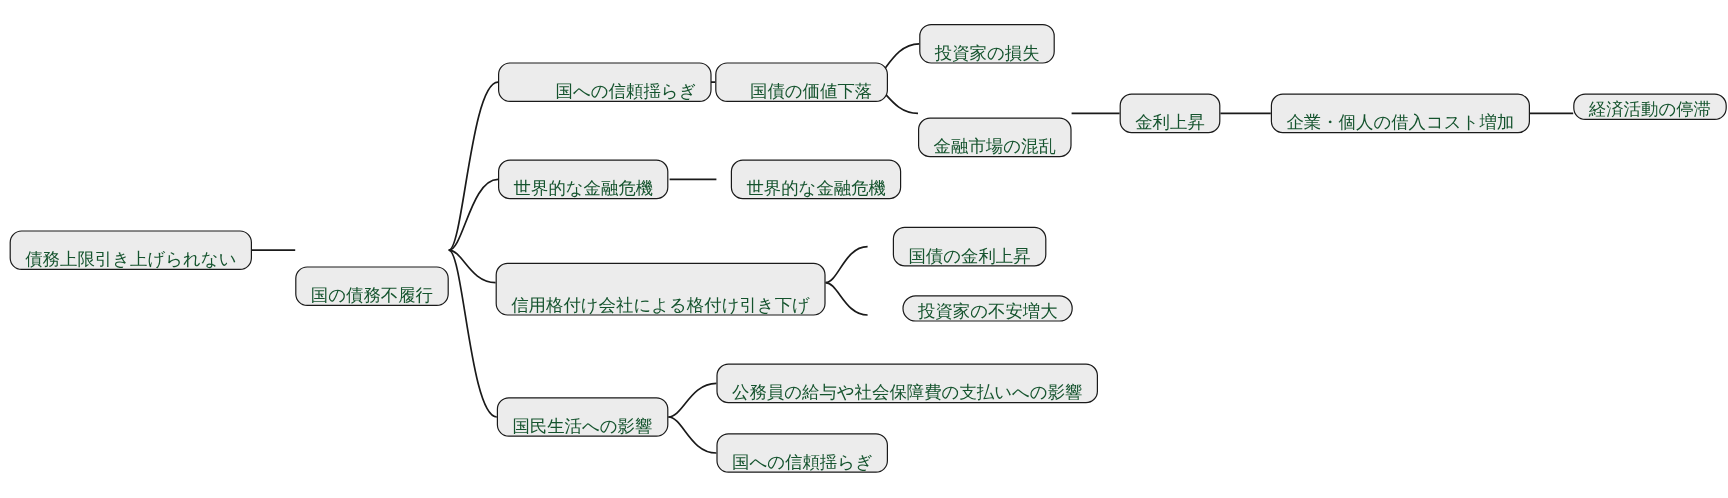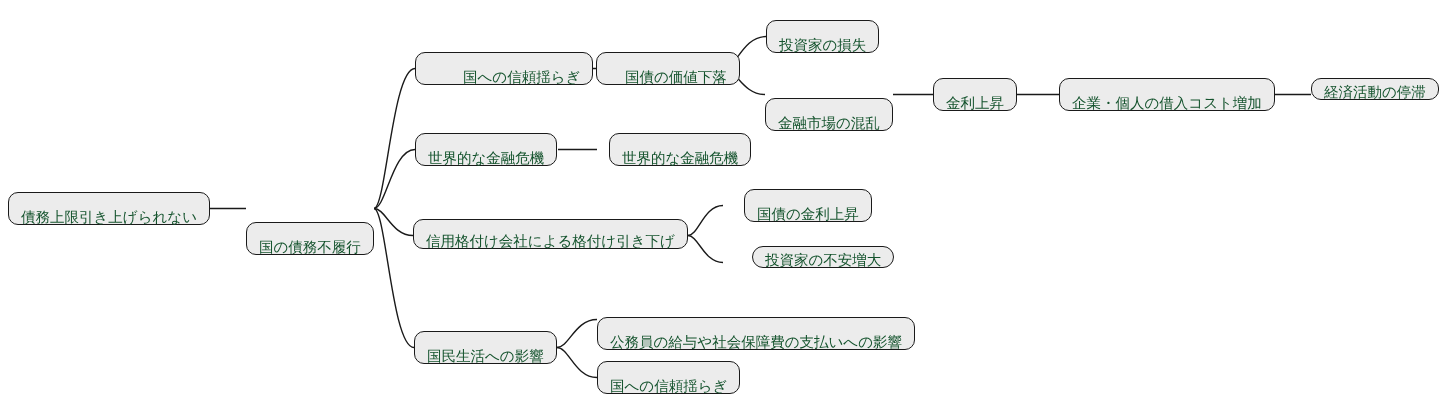--- a/index.html
+++ b/index.html
@@ -101,37 +101,37 @@
   </div>
 
   <div class="node" style="left: 415px; top: 133px; height: 33px;">
     <span>世界的な金融危機</span>
   </div>
 
   <div class="node" style="left: 597px; top: 133px; height: 33px; margin-left: 12px;">
     <span>世界的な金融危機</span>
   </div>
 
-  <div class="node" style="left: 413px; top: 219px; height: 30px;">
+  <div class="node" style="left: 413px; top: 219px; height: 44px;">
     <span>信用格付け会社による格付け引き下げ</span>
   </div>
 
   <div class="node" style="left: 723px; top: 189px; height: 33px; margin-left: 21px;">
     <span>国債の金利上昇</span>
   </div>
 
   <div class="node" style="left: 752px; top: 246px; height: 22px; border-radius: 14px;">
     <span>投資家の不安増大</span>
   </div>
 
   <div class="node" style="left: 414px; top: 331px; height: 33px; padding-left: 12px;">
     <span>国民生活への影響</span>
   </div>
 
-  <div class="node" style="left: 597px; top: 317px; height: 33px;">
+  <div class="node" style="left: 597px; top: 303px; height: 33px;">
     <span>公務員の給与や社会保障費の支払いへの影響</span>
   </div>
 
   <div class="node" style="left: 597px; top: 361px; height: 33px;">
     <span>国への信頼揺らぎ</span>
   </div>
 </div>
 </div>
 
 </body></html>

